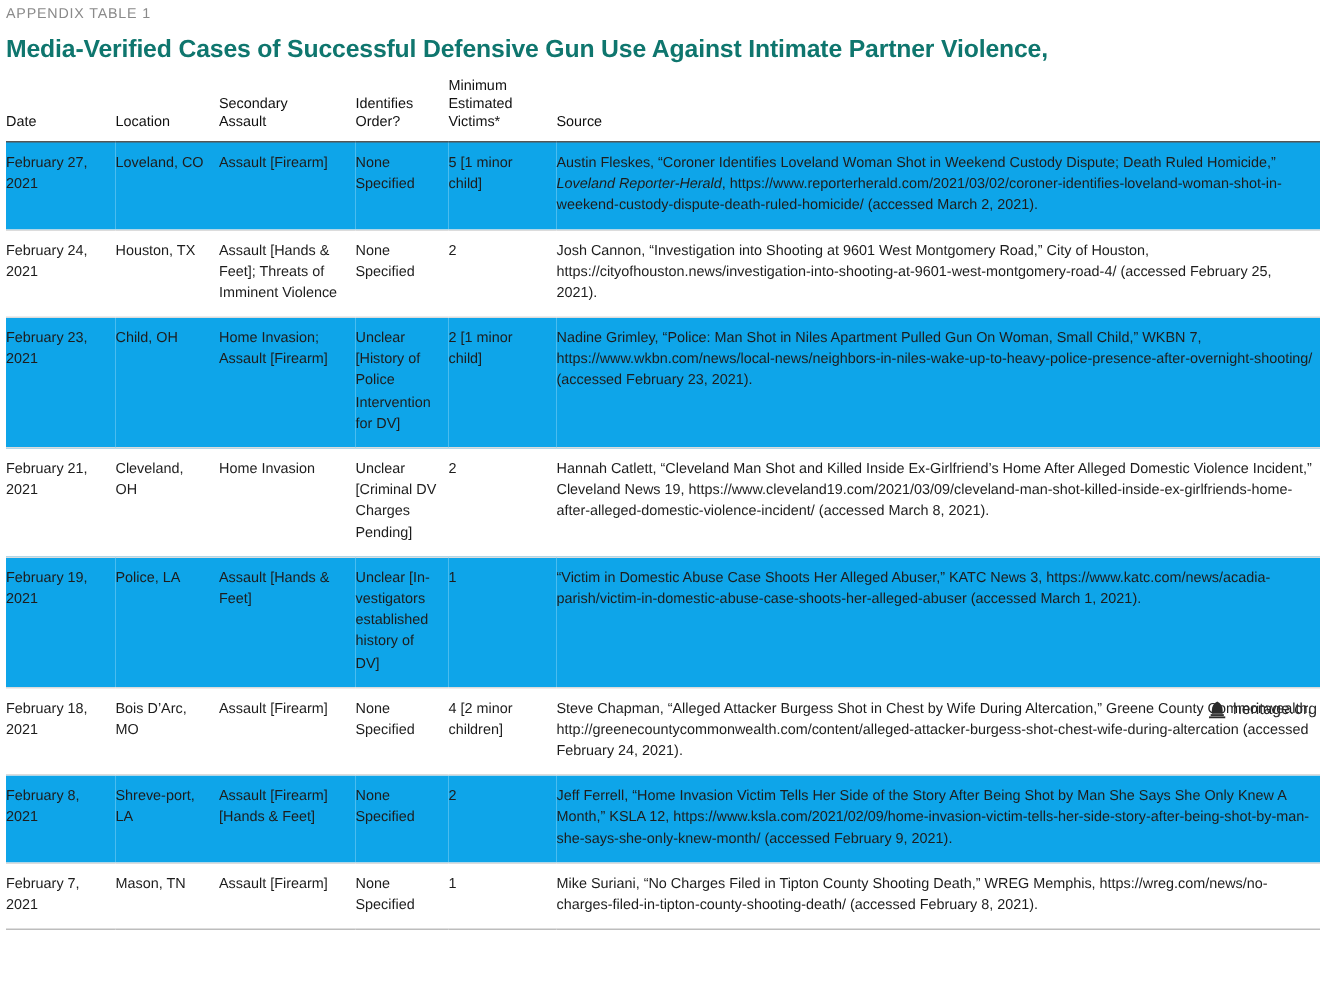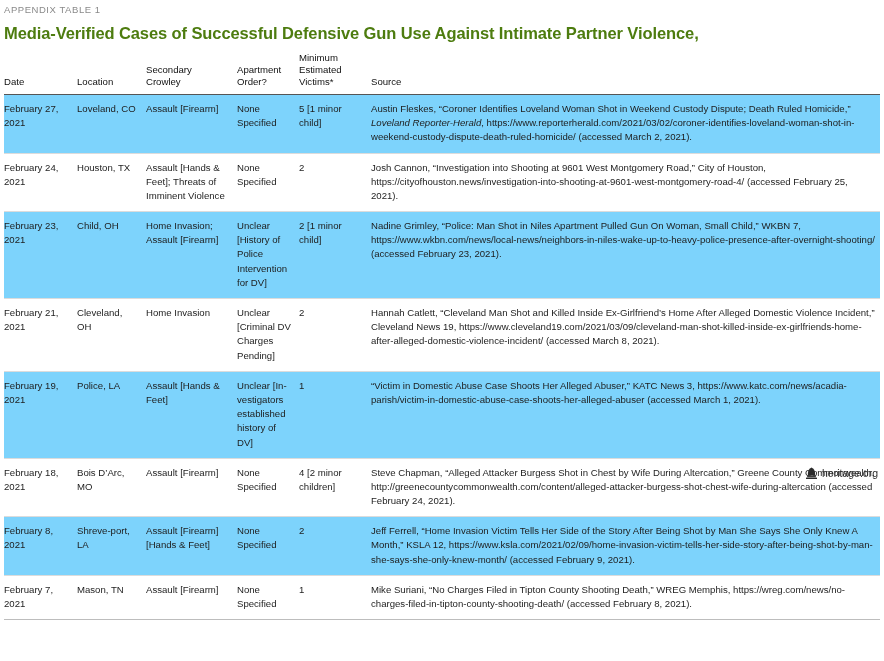--- a/index.html
+++ b/index.html
@@ -24,21 +24,21 @@
     letter-spacing: 0.55px;
     color: #8a8a8a;
     font-weight: 400;
     padding: 4px 0 0 4px;
     text-transform: uppercase;
   }
   .title {
     font-size: 16.5px;
     font-weight: bold;
     line-height: 1.30;
-    color: #4d7c0f;
+    color: #0f766e;
     letter-spacing: -0.1px;
     padding: 8px 0 0 4px;
     max-width: 820px;
   }
   .title .line2 { display: block; }
 
   table.data {
     border-collapse: collapse;
     width: 876px;
     margin: 0 0 0 4px;
@@ -67,21 +67,21 @@
 
   tbody td {
     vertical-align: top;
     text-align: left;
     font-size: 9.6px;
     line-height: 1.48;
     color: #1d1d1d;
     padding: 7px 8px 8px 0;
     border-bottom: 0.8px solid #dcdcdc;
   }
-  tbody tr.shaded td { background: #7dd3fc; }
+  tbody tr.shaded td { background: #0ea5e9; }
   tbody tr:last-child td { border-bottom: 0.9px solid #bdbdbd; }
 
   td.src { padding-right: 4px; }
   td.src i { font-style: italic; }
 
   .footer {
     position: absolute;
     right: 6px;
     bottom: 6px;
     display: flex;
@@ -123,24 +123,24 @@
     <thead>
       <tr>
         <th>
           <span>Date</span>
         </th>
         <th>
           <span>Location</span>
         </th>
         <th>
           <span>Secondary</span><br>
-          <span>Crowley</span>
-        </th>
-        <th>
-          <span>Apartment</span><br>
+          <span>Assault</span>
+        </th>
+        <th>
+          <span>Identifies</span><br>
           <span>Order?</span>
         </th>
         <th>
           <span>Minimum</span><br>
           <span>Estimated</span><br>
           <span>Victims*</span>
         </th>
         <th>
           <span>Source</span>
         </th>

